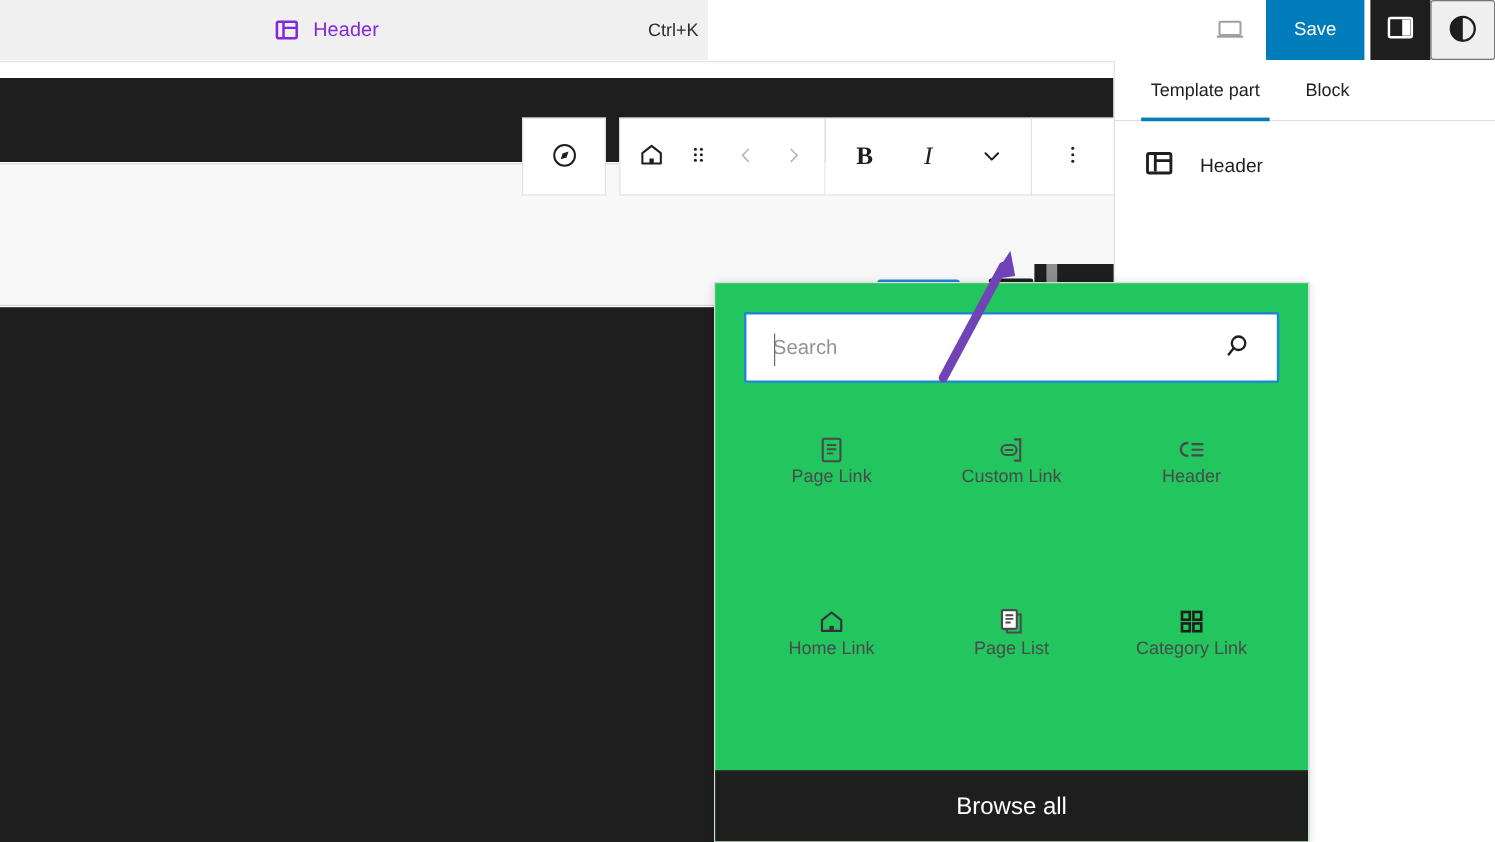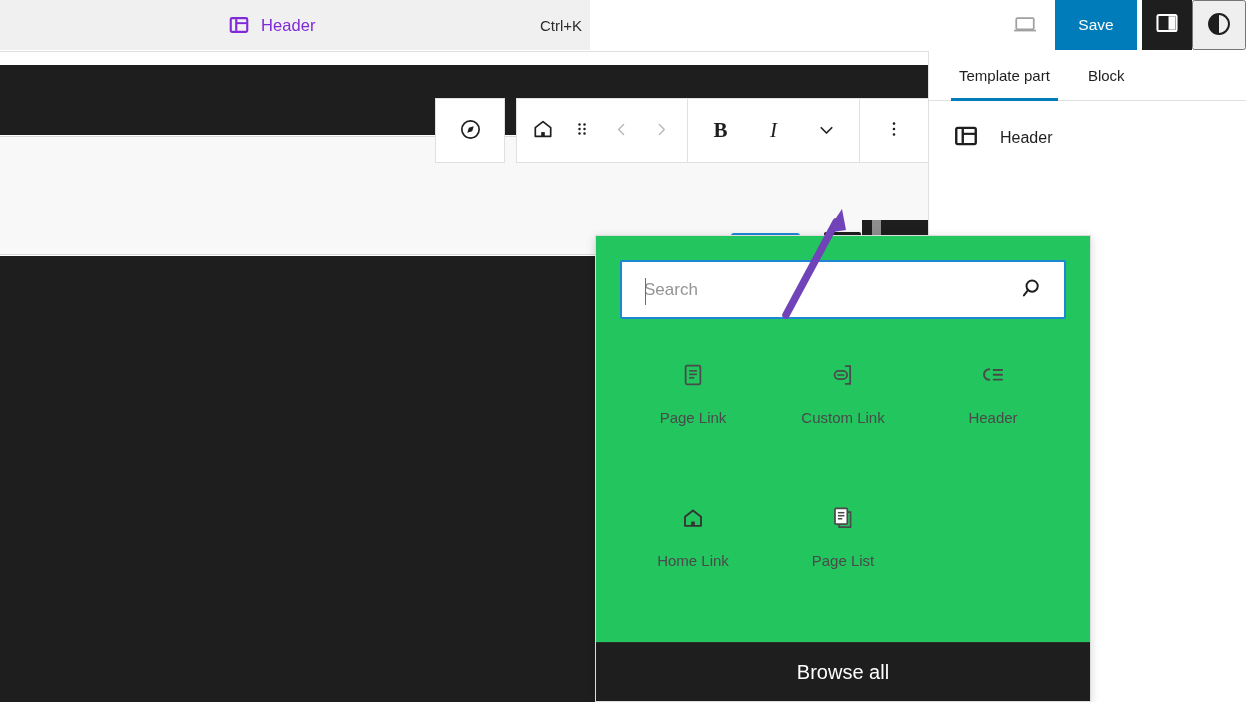--- a/index.html
+++ b/index.html
@@ -195,21 +195,21 @@
   .pop-grid {
     flex: 1;
     display: grid;
     grid-template-columns: repeat(3, 1fr);
     grid-template-rows: repeat(2, 1fr);
     padding: 28px 22px 10px 22px;
     align-content: start;
   }
   .pop-cell {
     display: flex; flex-direction: column; align-items: center; justify-content: flex-start;
-    gap: 20px; padding-top: 14px; cursor: pointer;
+    padding-top: 14px; cursor: pointer;
     background: none; border: none;
   }
   .pop-cell-icon { height: 28px; display: flex; align-items: center; justify-content: center; }
   .pop-cell-label { font-size: 15px; color: #4a4a4a; }
   .pop-footer {
     height: 59px; background: #1e1e1e;
     display: flex; align-items: center; justify-content: center;
     color: #ffffff; font-size: 20px; cursor: pointer;
     border-top: 1px solid #2c2c2c;
   }
@@ -440,20 +440,31 @@
             <path d="M8.4 6.6 H19 V20.4 H8.4 Z" stroke="#4a4a4a" stroke-width="1.5"></path>
             <rect x="4.6" y="3.2" width="11.4" height="14.4" rx="1" fill="#ffffff" stroke="#4a4a4a" stroke-width="1.6"></rect>
             <line x1="7.3" y1="7.1" x2="13.3" y2="7.1" stroke="#4a4a4a" stroke-width="1.4"></line>
             <line x1="7.3" y1="9.9" x2="13.3" y2="9.9" stroke="#4a4a4a" stroke-width="1.4"></line>
             <line x1="7.3" y1="12.7" x2="11.3" y2="12.7" stroke="#4a4a4a" stroke-width="1.4"></line>
           </svg>
         </span>
         <span class="pop-cell-label">Page List</span>
       </button>
 
+      <button class="pop-cell">
+        <span class="pop-cell-icon">
+          <svg width="26" height="26" viewBox="0 0 24 24" fill="none">
+            <rect x="4.6" y="4.6" width="6" height="6" stroke="#1e1e1e" stroke-width="2"></rect>
+            <rect x="13.4" y="4.6" width="6" height="6" stroke="#1e1e1e" stroke-width="2"></rect>
+            <rect x="4.6" y="13.4" width="6" height="6" stroke="#1e1e1e" stroke-width="2"></rect>
+            <rect x="13.4" y="13.4" width="6" height="6" stroke="#1e1e1e" stroke-width="2"></rect>
+          </svg>
+        </span>
+        <span class="pop-cell-label">Category Link</span>
+      </button>
     </div>
 
     <div class="pop-footer">Browse all</div>
   </div>
 
   <div class="sidebar">
     <div class="sb-tabs">
       <button class="sb-tab active">Template part</button>
       <button class="sb-tab">Block</button>
     </div>

